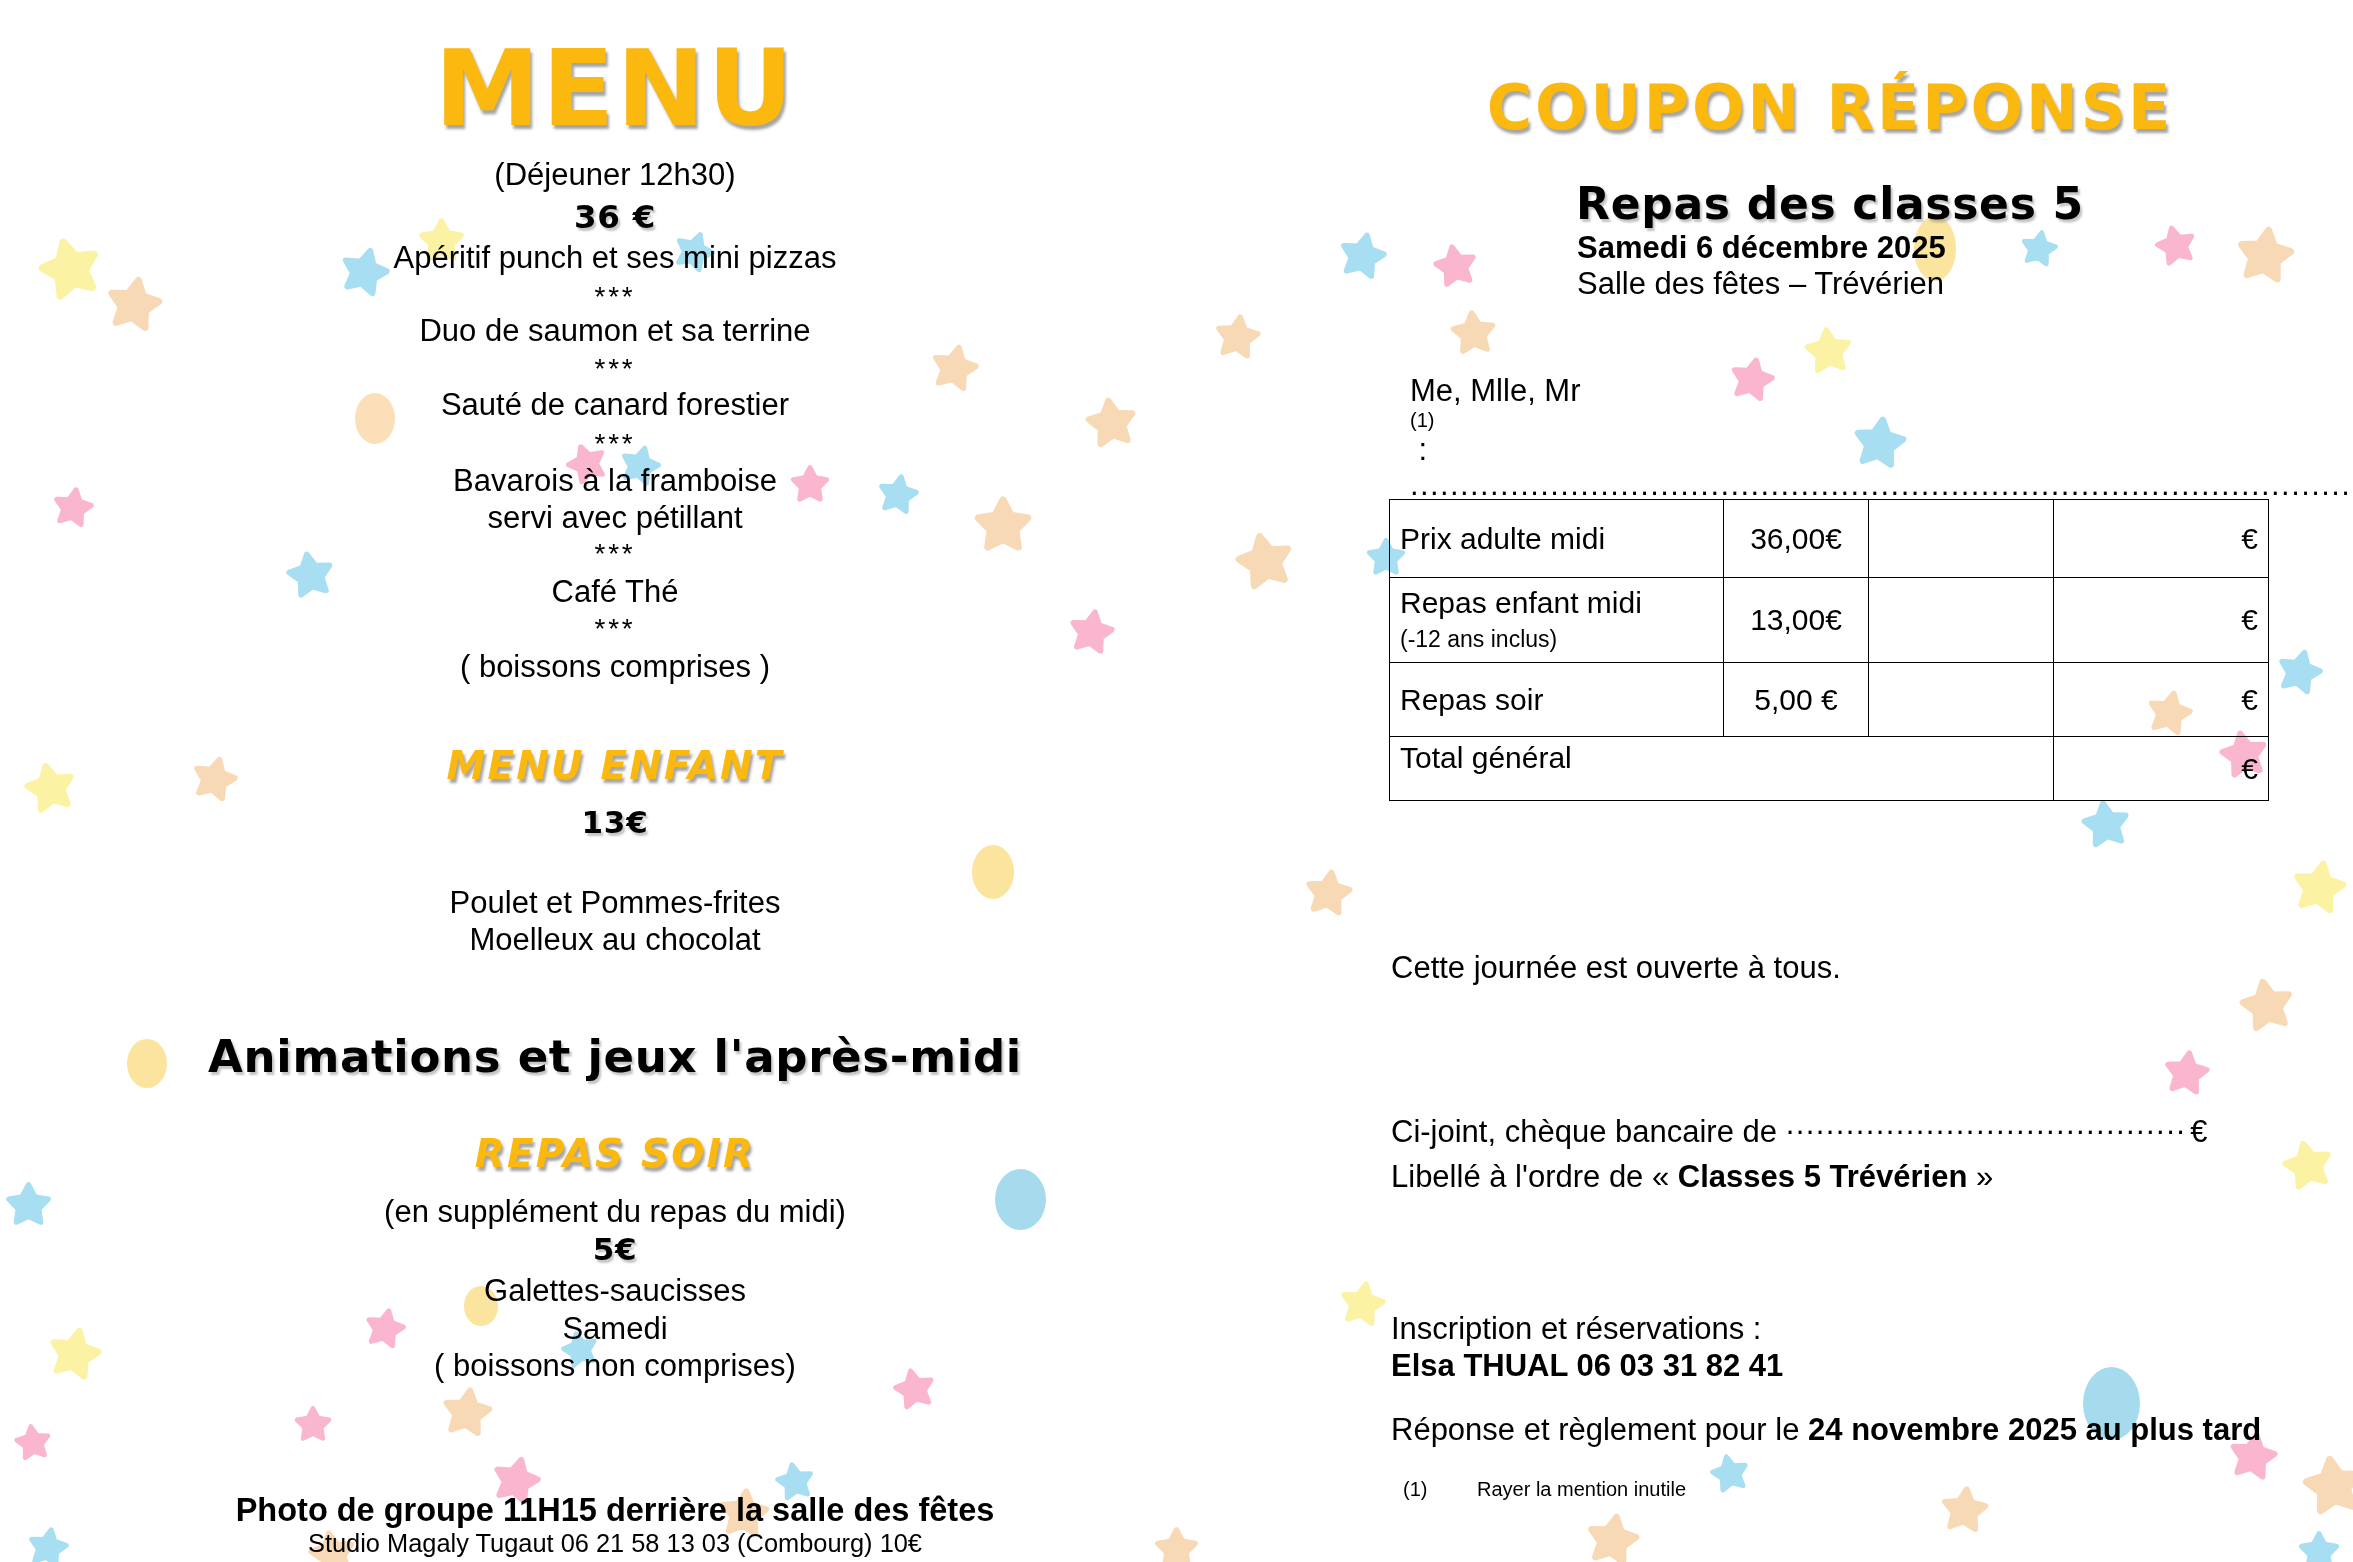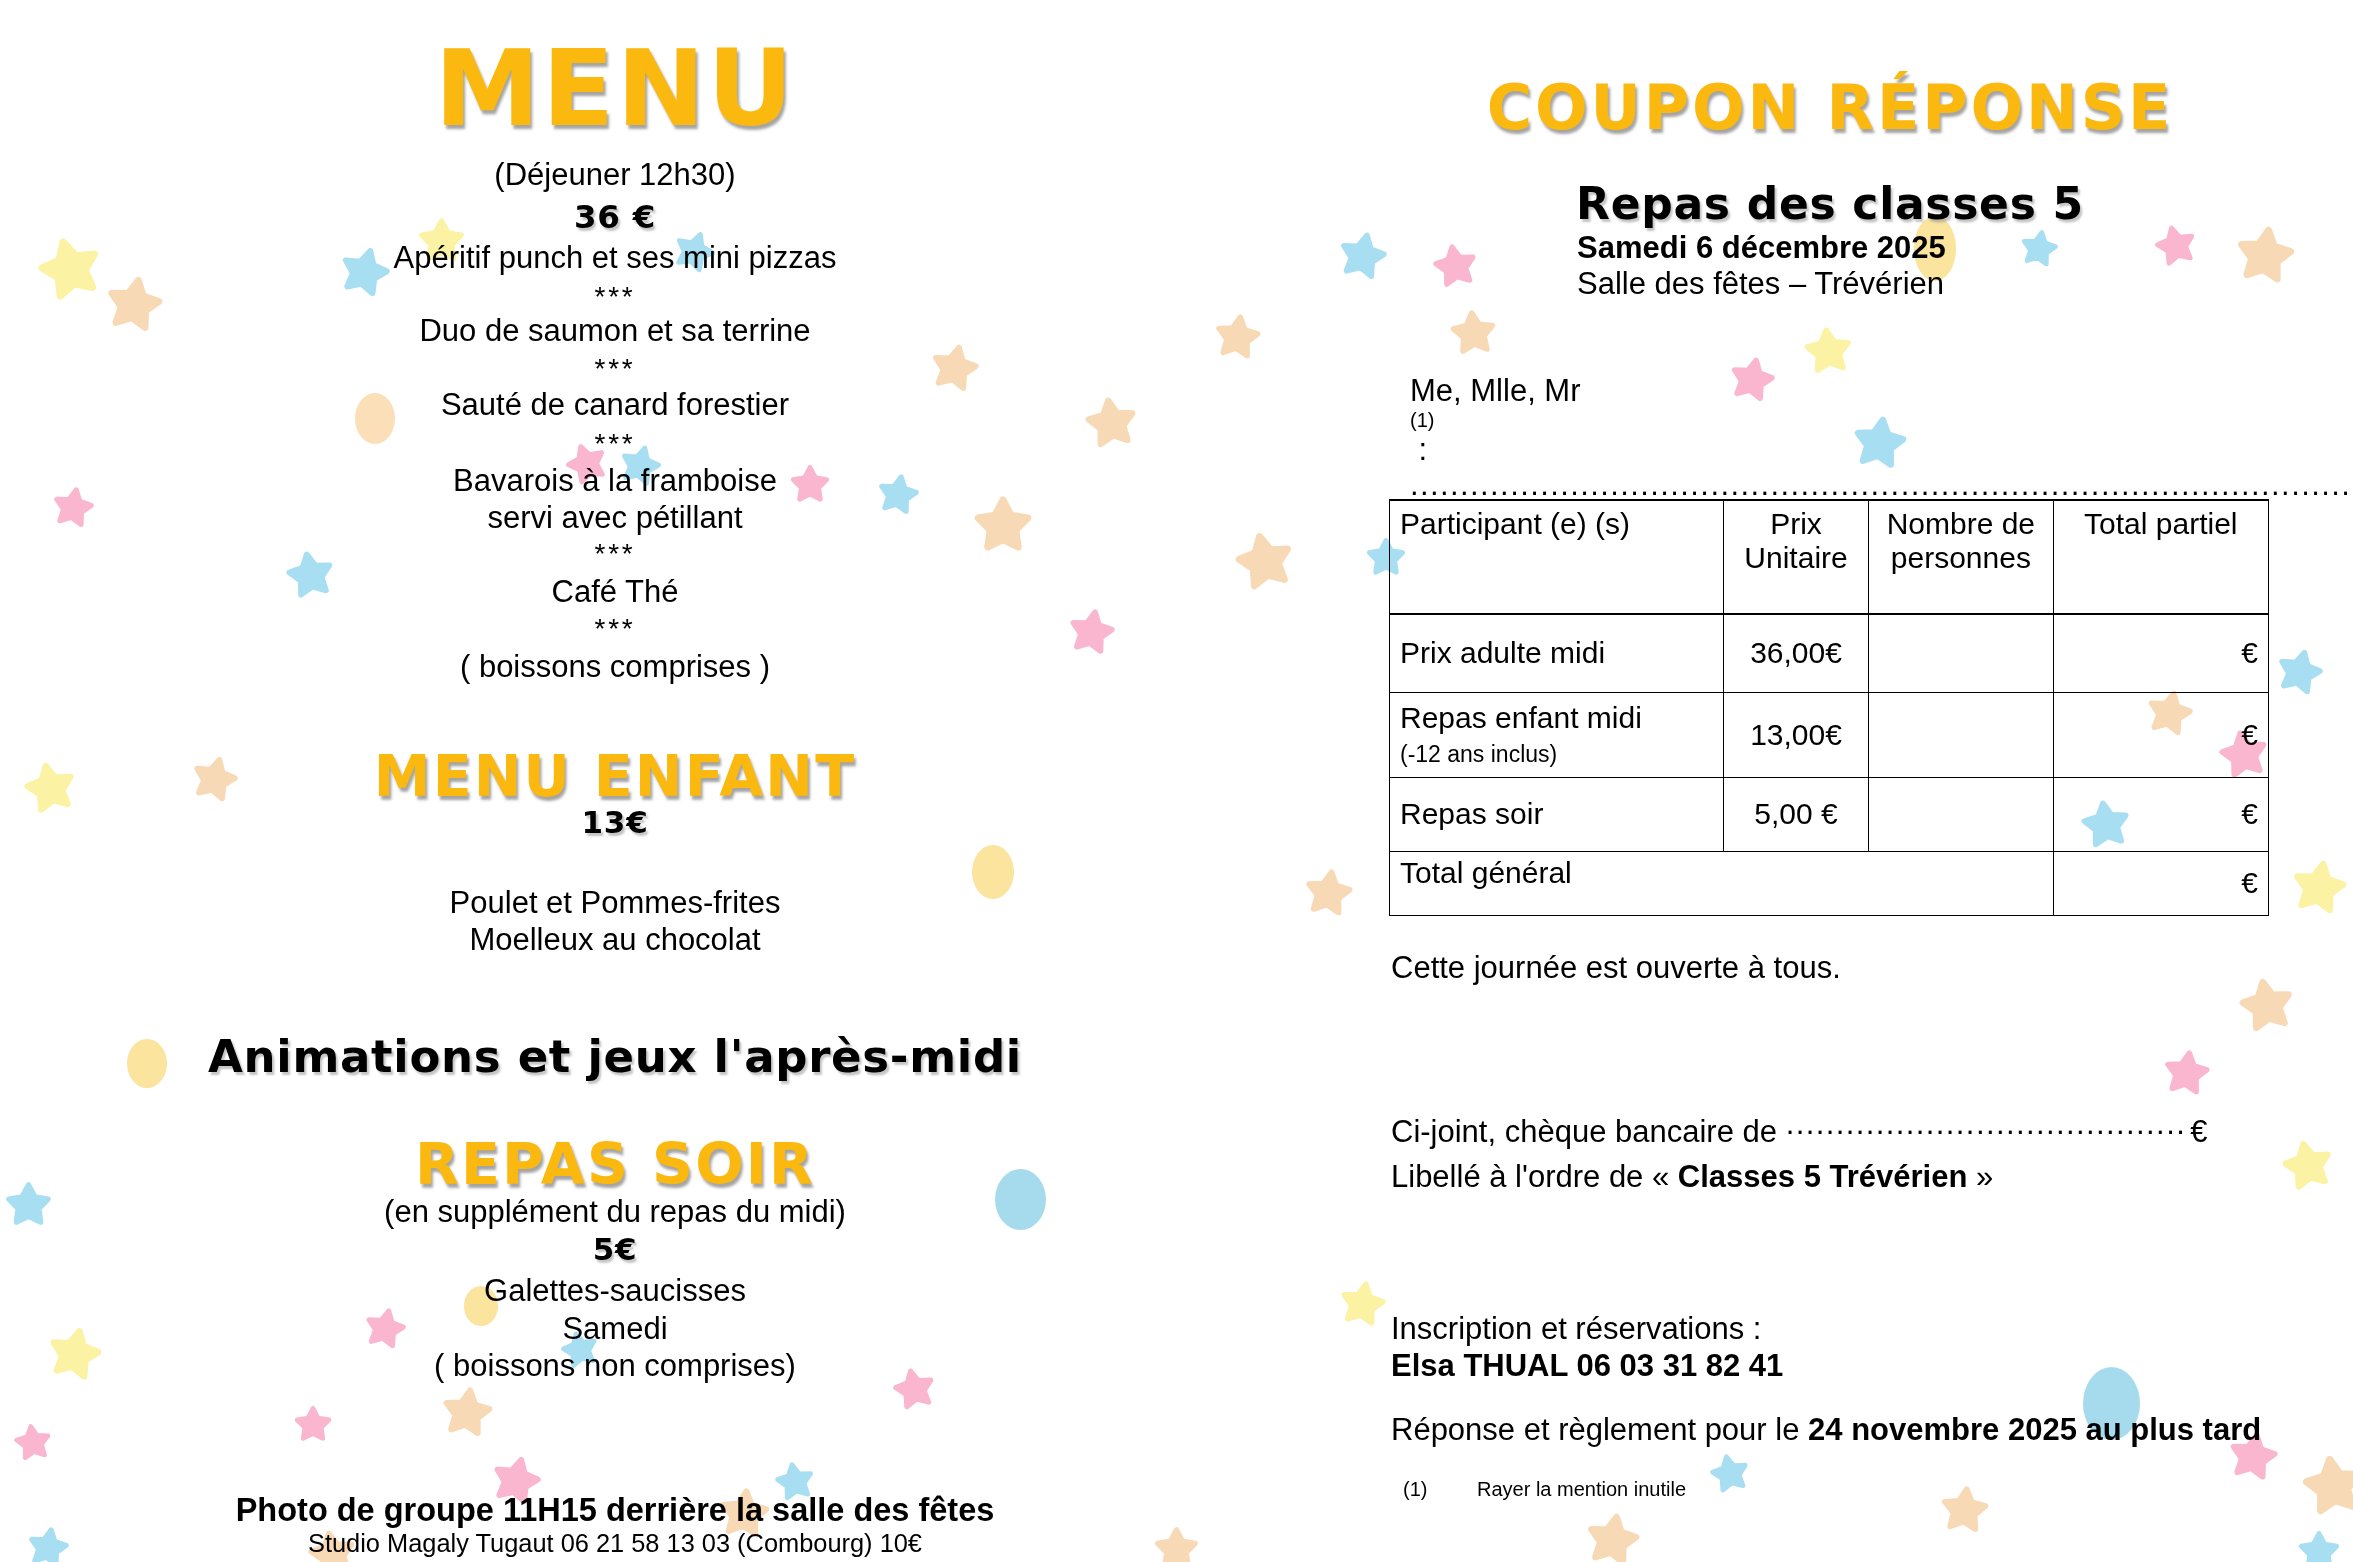--- a/index.html
+++ b/index.html
@@ -10,21 +10,21 @@
   .lcol{left:85px;width:1060px;text-align:center;}
   .rcol-center{left:1378px;width:904px;text-align:center;}
   .body-text{font-size:31px;line-height:1.15;}
   .small-text{font-size:25.4px;}
   .bold{font-weight:bold;}
   .bubble-yellow{font-family:"DejaVu Sans", sans-serif;font-weight:bold;color:#FBB80F;
                  text-shadow:2.1px 3.5px 2.8px rgba(90,90,90,0.55);letter-spacing:2.1px;}
   .bubble-black{font-family:"DejaVu Sans", sans-serif;font-weight:bold;color:#000;
                 text-shadow:2.1px 2.8px 2.1px rgba(140,140,140,0.5);letter-spacing:0.7px;}
   .title-menu{font-size:106px;}
-  .title-sub{font-size:57px;}
+  .title-sub{font-size:39px;font-style:italic;}
   .title-coupon{font-size:62px;letter-spacing:2.8px;}
   .title-repas5{font-size:44px;}
   .price-deco{font-size:32.5px;}
   .stars-sep{font-size:28px;letter-spacing:2.8px;}
   
   table.coupon{border-collapse:collapse;table-layout:fixed;width:880px;}
   table.coupon td{border:1.4px solid #000;font-size:30px;vertical-align:middle;
                   padding:0 10px;overflow:hidden;}
   table.coupon tr.hdr td{vertical-align:top;padding-top:5.7px;border-bottom:2.8px solid #000;}
   table.coupon .outer-t{border-top:2.8px solid #000;}
@@ -403,26 +403,20 @@
 
 
   <table class="coupon abs txt" style="left:1389px;top:499px;">
     <colgroup>
       <col style="width:38%">
         <col style="width:16.5%">
         <col style="width:21%">
         <col style="width:24.5%">
     </colgroup>
     <tbody>
-        <tr class="hdr" style="height:114px;">
-      <td class="outer-t">Participant (e) (s)</td>
-      <td class="outer-t cell-c">Prix Unitaire</td>
-      <td class="outer-t cell-c">Nombre de personnes</td>
-      <td class="outer-t cell-c">Total partiel</td>
-    </tr>
     <tr style="height:78px;">
       <td>Prix adulte midi</td>
       <td class="cell-c">36,00€</td>
       <td></td>
       <td class="cell-r">€</td>
     </tr>
     <tr style="height:85px;">
       <td><span>Repas enfant midi</span><br>
         <span class="sub">(-12 ans inclus)</span></td>
       <td class="cell-c">13,00€</td>

